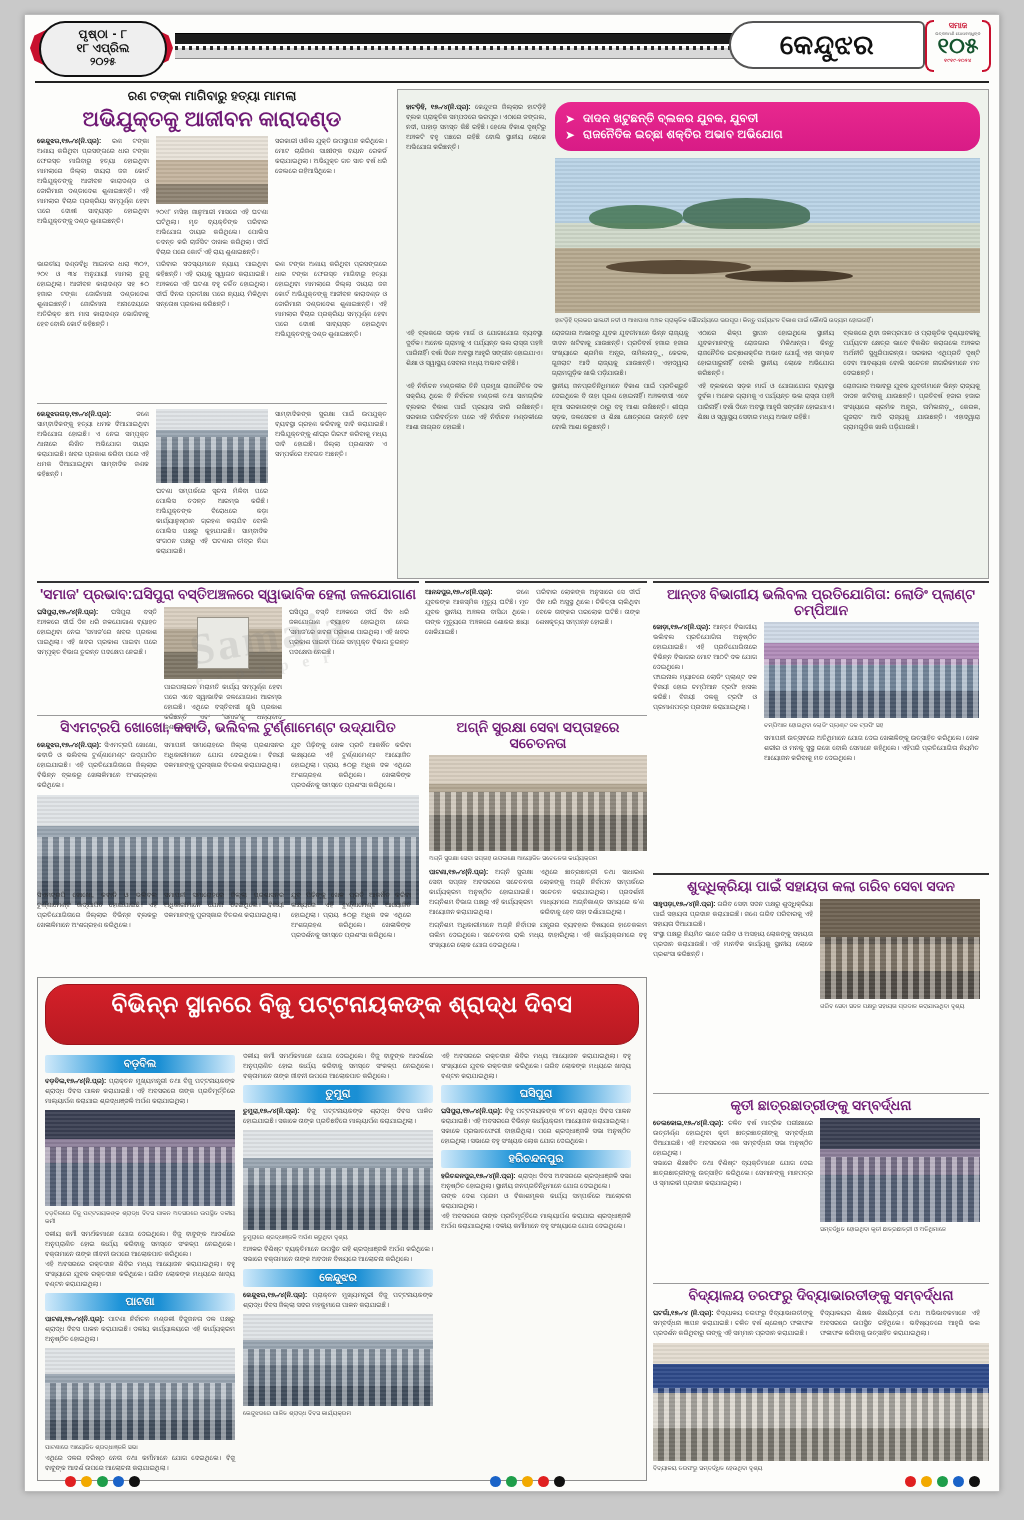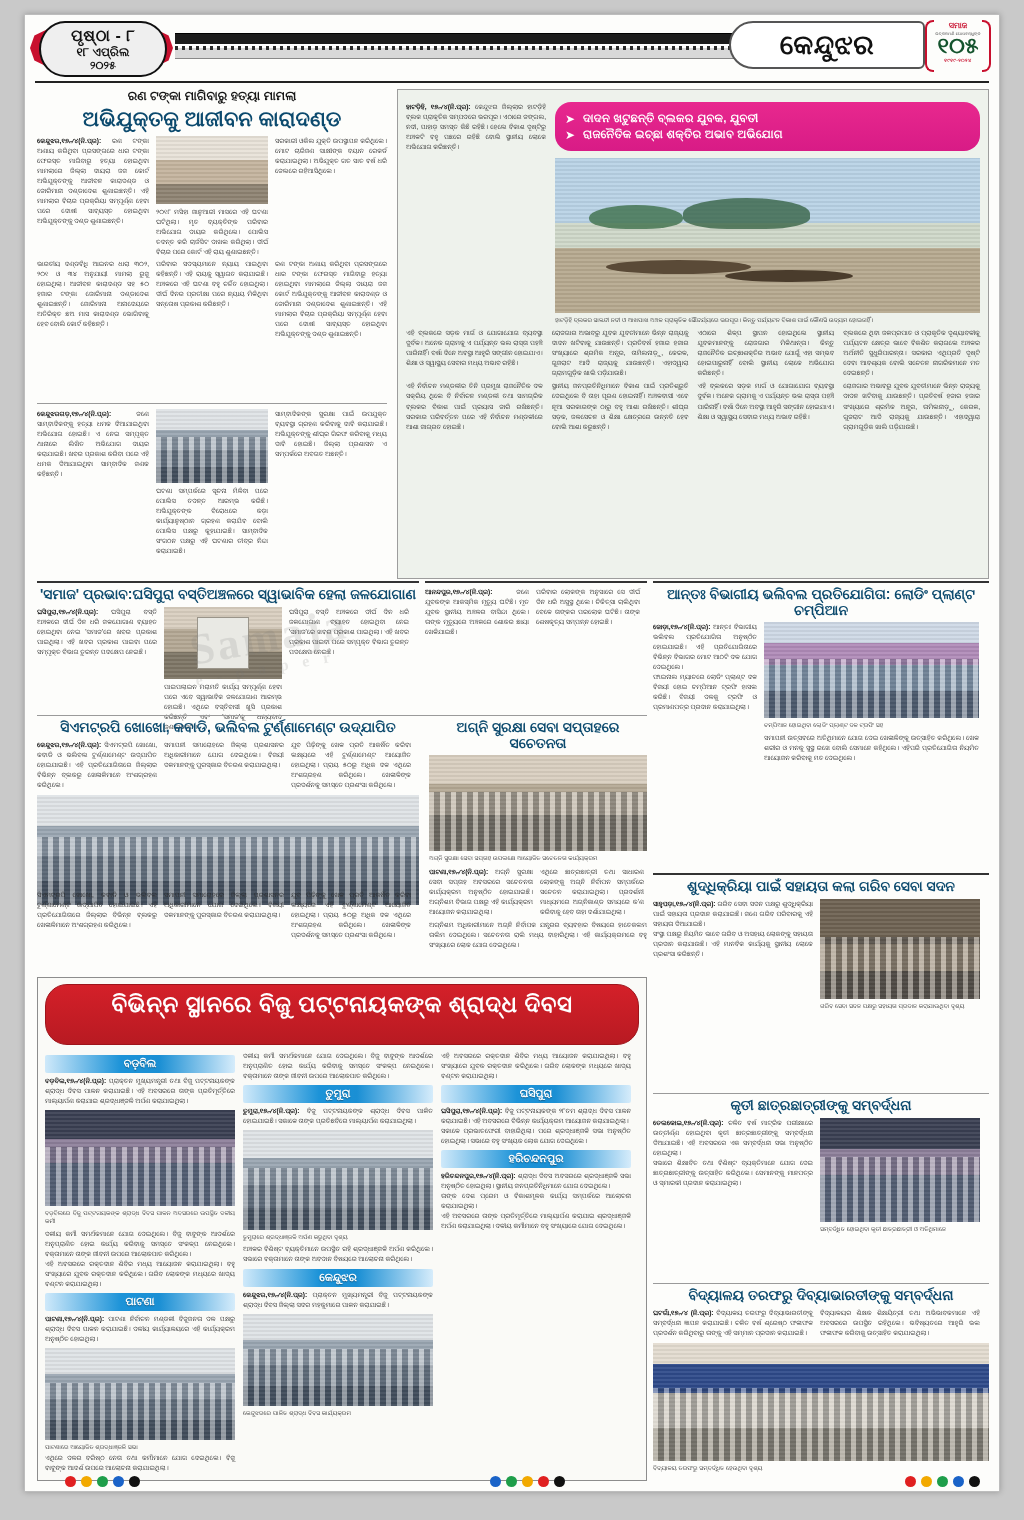--- a/index.html
+++ b/index.html
@@ -23,21 +23,21 @@
   .folio {
     position: absolute; left: 14px; top: 6px;
     width: 128px; height: 56px;
     background: #efefef;
     border: 2px solid #111;
     border-radius: 26px / 28px;
     text-align: center;
     padding-top: 4px;
     z-index: 4;
   }
-  .folio .l1 { font-size: 16px; font-weight: bold; letter-spacing: .5px; color:#111; }
+  .folio .l1 { font-size: 12px; font-weight: bold; letter-spacing: .5px; color:#111; }
   .folio .l2 { font-size: 12px; font-weight: bold; color:#111; }
   .folio .l3 { font-size: 11px; font-weight: bold; color:#111; }
   .folio-red-l, .folio-red-r {
     position: absolute; top: 12px; width: 22px; height: 42px;
     background: #c8102e; z-index: 2;
   }
   .folio-red-l { left: 5px; clip-path: polygon(100% 0,100% 100%,20% 80%,0 50%,20% 20%); }
   .folio-red-r { left: 126px; clip-path: polygon(0 0,80% 20%,100% 50%,80% 80%,0 100%); }
   .rule-bar {
     position: absolute; left: 150px; right: 258px; top: 18px;
@@ -70,21 +70,21 @@
   .logo105 .brk.l { left:0; border-right:none; border-radius:8px 0 0 8px; }
   .logo105 .brk.r { right:0; border-left:none; border-radius:0 8px 8px 0; }
   .logo105 .t { font-size: 8px; font-weight: bold; color:#c8102e; margin-top:4px; }
   .logo105 .sub { font-size: 4px; color:#333; letter-spacing:.2px; }
   .logo105 .big { font-size: 22px; font-weight: bold; color:#14532d; line-height:.95; }
   .logo105 .yr { font-size: 5px; font-weight: bold; color:#c8102e; letter-spacing:.4px; }
 
   .topline { border-top: 2px solid #222; margin: 0 10px; }
 
   
-  .hl { font-weight: bold; color:#0c4a6e; line-height:1.12; }
+  .hl { font-weight: bold; color:#701a75; line-height:1.12; }
   .kicker { font-weight: bold; font-size: 12.5px; text-align:center; color:#161616; }
   .h-xl { font-size: 27px; text-align:center; }
   .h-lg { font-size: 21px; text-align:center; }
   .h-md { font-size: 16px; text-align:center; }
   .h-sm { font-size: 14px; text-align:center; }
   .body-txt {
     font-size: 6.6px; line-height: 1.52; color: #2a2a2a;
     text-align: justify; word-spacing: -0.2px;
   }
   .byline { font-weight: bold; color:#111; }

